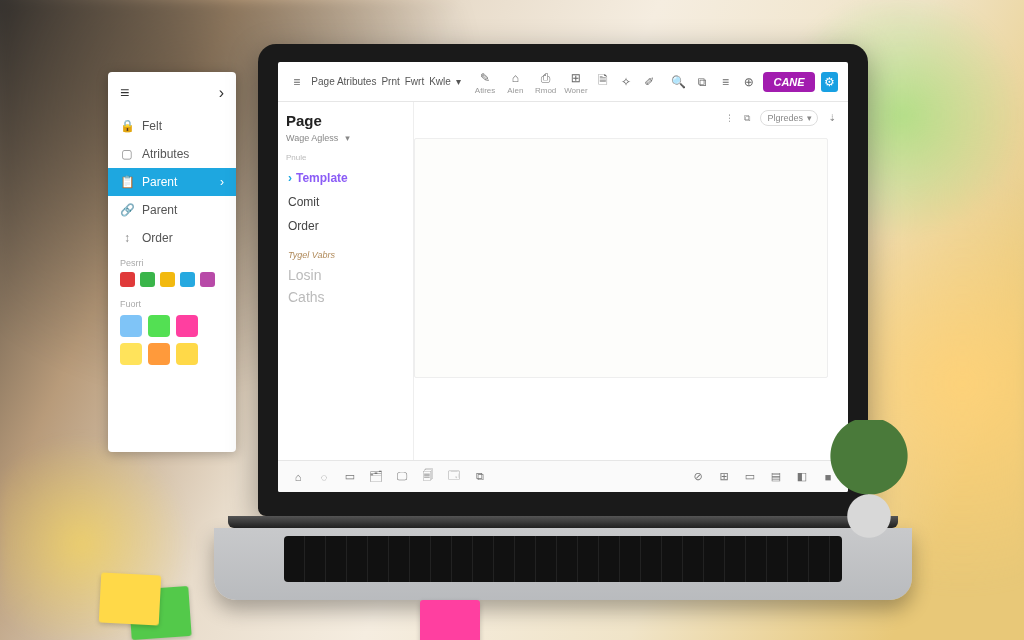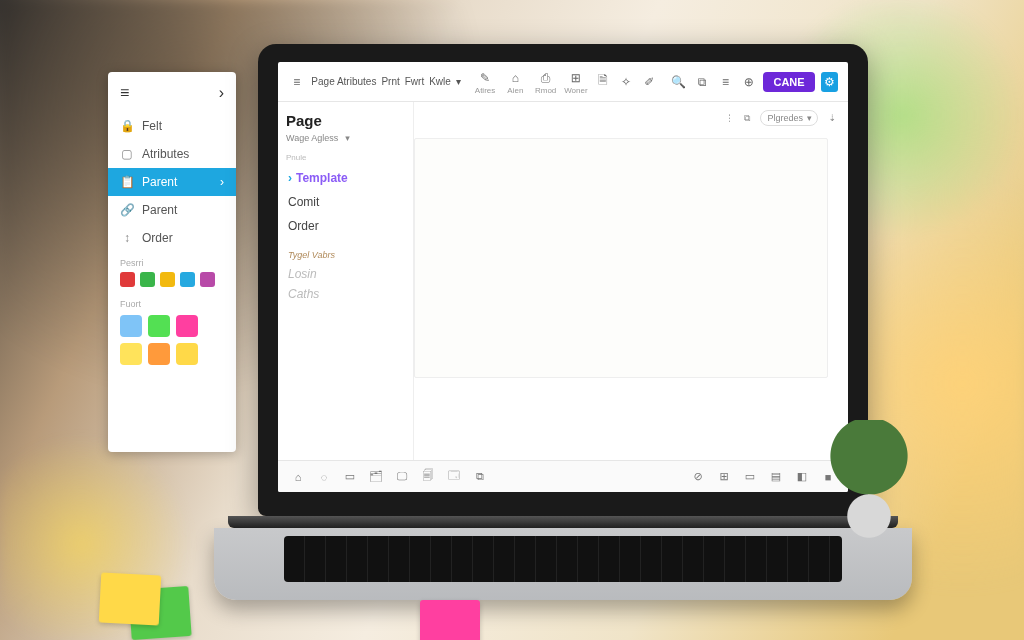--- a/index.html
+++ b/index.html
@@ -86,37 +86,37 @@
   .toolbar .crumb { font-size:10px; color:#555; display:flex; gap:5px; align-items:center;}
   .toolbar .crumb span { white-space:nowrap; }
   .toolbar .spacer { flex:1; }
   .toolbar .tbtn {
     width:20px; height:20px; display:flex; align-items:center; justify-content:center;
     color:#666; font-size:12px; cursor:pointer; border-radius:3px;
   }
   .toolbar .tlabel { font-size:8px; color:#999; margin-top:-2px; }
   .toolbar .iconcol { display:flex; flex-direction:column; align-items:center; width:28px;}
   .toolbar .primary {
-    background:#6d28d9; color:#fff; font-weight:600;
-    padding:4px 10px; border-radius:4px; font-size:11px; cursor:pointer;
+    background:#a21caf; color:#fff; font-weight:600;
+    padding:4px 10px; border-radius:4px; font-size:11px; cursor:pointer;font-style:italic;
   }
   .main {
     flex:1; display:flex;
   }
   .leftcol {
     width:136px; padding: 10px 8px; border-right:1px solid #eee;
   }
   .leftcol .head { font-size:15px; font-weight:600; color:#222; margin-bottom:4px;}
   .leftcol .dd { font-size:9px; color:#888; margin-bottom:10px; display:flex; gap:7px; align-items:center;}
   .leftcol .tiny { font-size:8px; color:#bbb; margin: 4px 0;}
   .leftcol .attr { font-size:12px; color:#444; padding:5px 2px; cursor:pointer;}
   .leftcol .attr.strong { font-weight:600; color:#8b5cf6;}
   .leftcol .attr.caret::before { content:"›"; color:#1ea7e0; margin-right:4px; font-weight:700;}
   .leftcol .sub { font-size:9px; color:#b08a5a; font-style:italic; padding:4px 2px;}
-  .leftcol .sub2 { font-size:12px; color:#bbb; padding:3px 2px;font-style:italic;}
+  .leftcol .sub2 { font-size:14px; color:#bbb; padding:3px 2px;}
   .canvas {
     flex:1; position:relative;
   }
   .canvas .doc-toolbar {
     display:flex; gap:10px; align-items:center;
     padding:8px 12px;
     font-size:9px; color:#888;
   }
   .canvas .doc-toolbar .pill { border:1px solid #ddd; border-radius:8px; padding:2px 6px; display:flex; gap:4px; align-items:center; cursor:pointer;}
   .canvas .doc {

